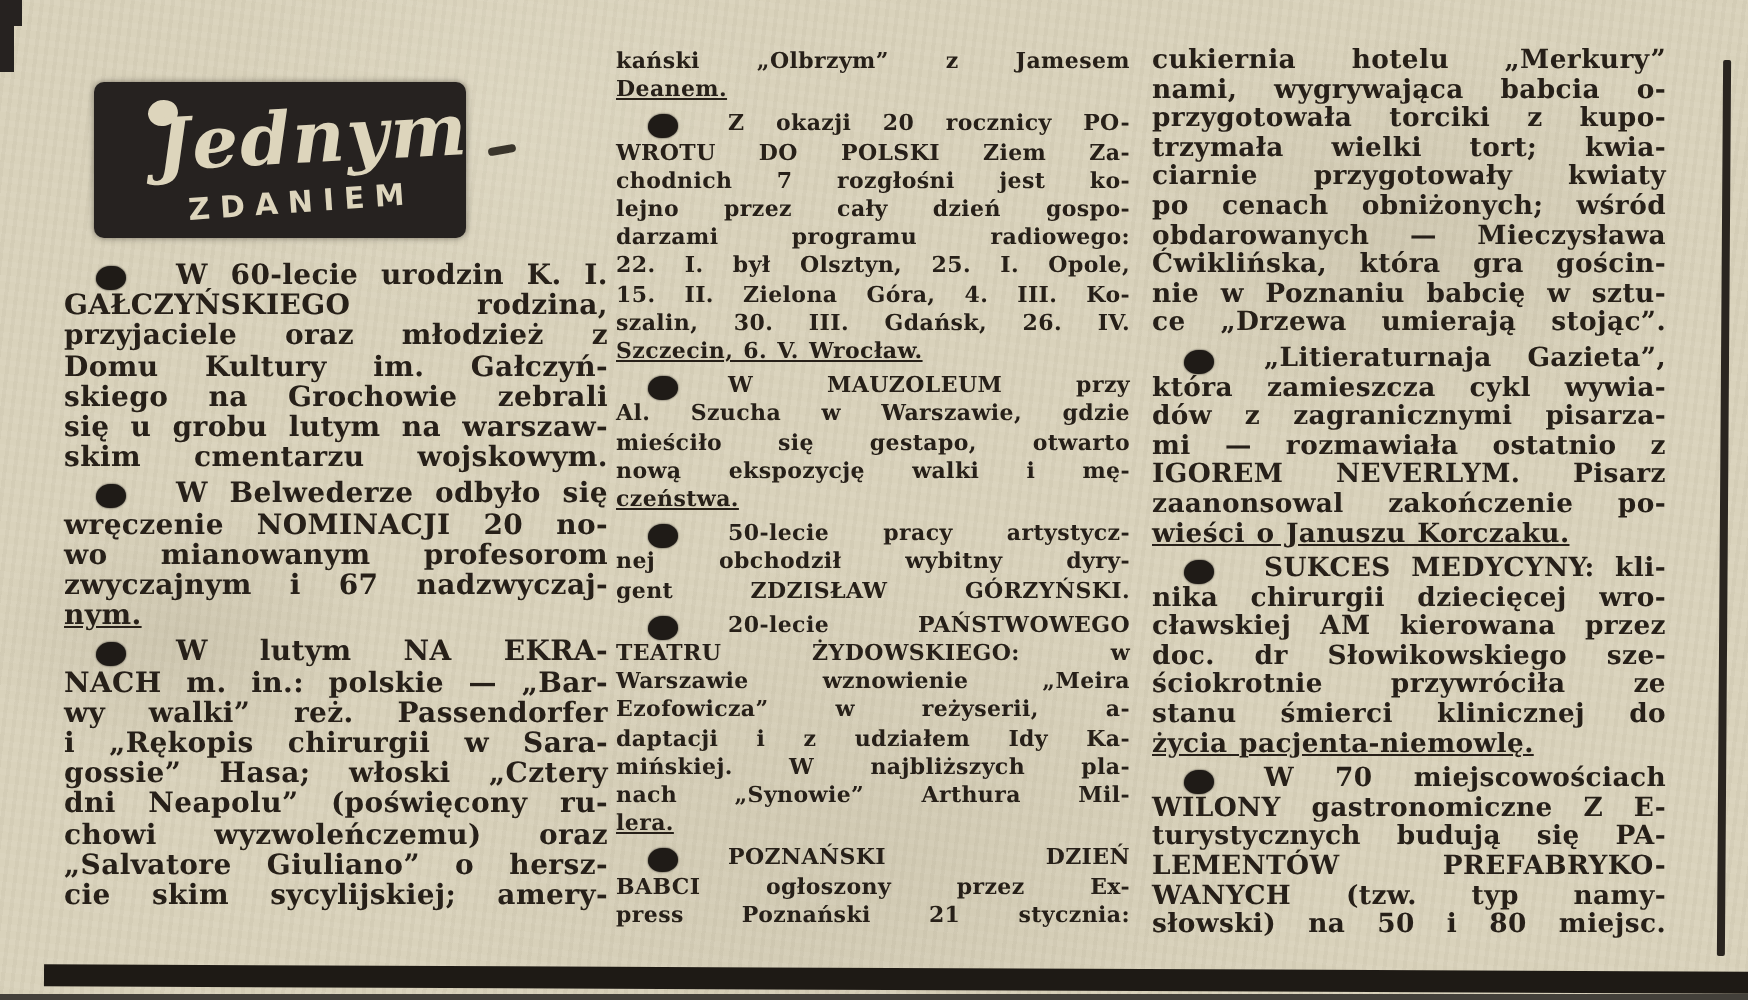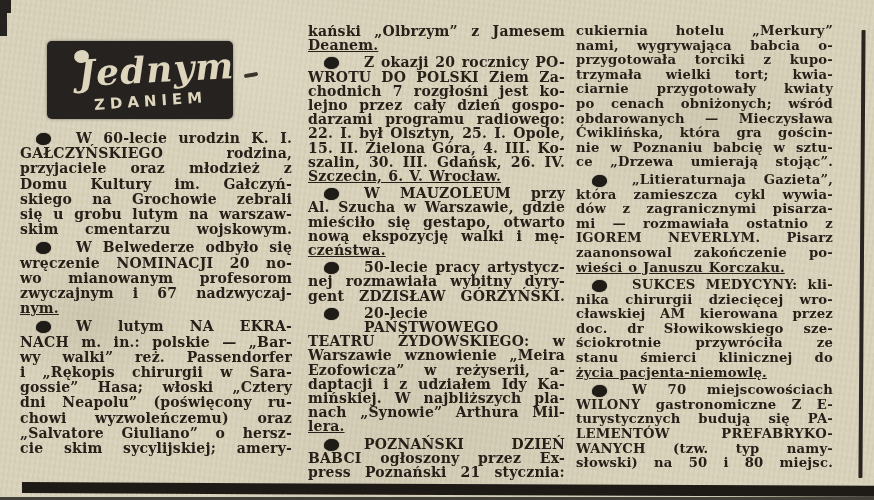--- a/index.html
+++ b/index.html
@@ -55,22 +55,22 @@
   }
   .logo-zdaniem{
     position:absolute;left:47px;top:51px;
     font-family:"DejaVu Sans","Liberation Sans",sans-serif;font-weight:bold;
     font-size:15px;color:var(--logo-fg);letter-spacing:5px;
     transform:rotate(-4deg);
   }
 
   
   .col{position:absolute;font-weight:bold;}
-  #col1{left:20px; top:131px;width:272px;font-size:14px;  line-height:15.2px;}
-  #col2{left:308px;top:24px; width:257px;font-size:14px;  line-height:14.2px;}
+  #col1{left:32px; top:131px;width:272px;font-size:14px;  line-height:15.2px;}
+  #col2{left:308px;top:24px; width:257px;font-size:11px;  line-height:14.2px;}
   #col3{left:576px;top:24px; width:257px;font-size:13.2px;line-height:14.6px;}
   .para{position:relative;margin:0 0 3px 0;}
   .line{
     text-align:justify;text-align-last:justify;
     letter-spacing:.2px;word-spacing:1px;
     white-space:normal;
   }
   .line.lastline{text-align-last:auto;text-decoration:underline;}
   .line.indent{padding-left:56px;}
   .bullet{
@@ -151,21 +151,21 @@
         <span class="bullet"></span>
         <div class="line indent">W MAUZOLEUM przy</div>
         <div class="line">Al. Szucha w Warszawie, gdzie</div>
         <div class="line">mieściło się gestapo, otwarto</div>
         <div class="line">nową ekspozycję walki i mę-</div>
         <div class="line lastline">czeństwa.</div>
       </div>
       <div class="para">
         <span class="bullet"></span>
         <div class="line indent">50-lecie pracy artystycz-</div>
-        <div class="line">nej rozmawiała wybitny dyry-</div>
+        <div class="line">nej obchodził wybitny dyry-</div>
         <div class="line">gent ZDZISŁAW GÓRZYŃSKI.</div>
       </div>
       <div class="para">
         <span class="bullet"></span>
         <div class="line indent">20-lecie PAŃSTWOWEGO</div>
         <div class="line">TEATRU ŻYDOWSKIEGO: w</div>
         <div class="line">Warszawie wznowienie „Meira</div>
         <div class="line">Ezofowicza” w reżyserii, a-</div>
         <div class="line">daptacji i z udziałem Idy Ka-</div>
         <div class="line">mińskiej. W najbliższych pla-</div>

